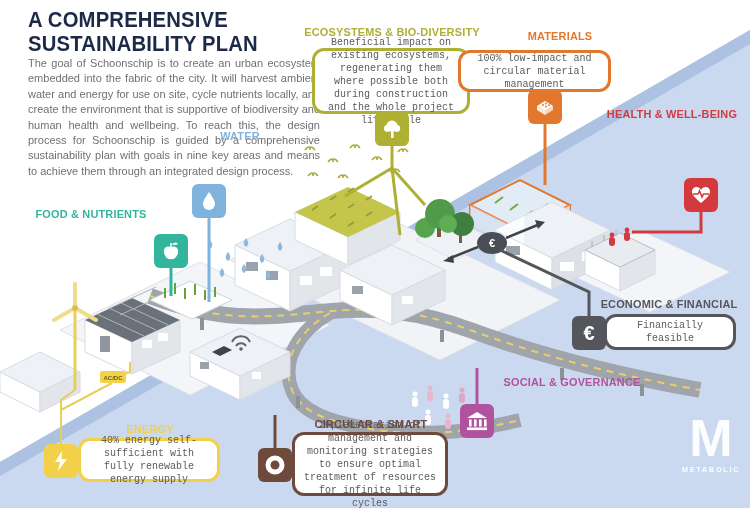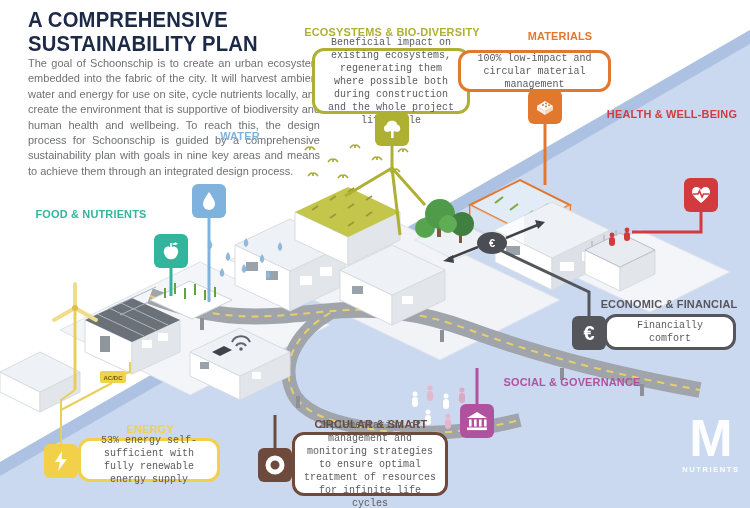--- a/index.html
+++ b/index.html
@@ -320,21 +320,21 @@
   <div class="ctitle t-food" style="left:11px;top:208px;width:160px;">FOOD &amp; NUTRIENTS</div>
   <div class="tab i-food" style="left:154px;top:234px;">
     <svg width="20" height="22" viewBox="0 0 20 22">
       <rect x="9.2" y="3" width="1.6" height="4" fill="#ffffff"></rect>
       <path d="M11,4 q4,-3 6,0 q-4,2 -6,0z" fill="#ffffff"></path>
       <path d="M10,7 C5,5 2,9 3,13 C4,17 7,20 10,19 C13,20 16,17 17,13 C18,9 15,5 10,7z" fill="#ffffff"></path>
     </svg>
   </div>
 
   <div class="ctitle t-econ" style="left:579px;top:298px;width:180px;">ECONOMIC &amp; FINANCIAL</div>
-  <div class="box b-econ" style="left:604px;top:314px;width:132px;height:36px;">Financially comfort</div>
+  <div class="box b-econ" style="left:604px;top:314px;width:132px;height:36px;">Financially feasible</div>
   <div class="tab i-econ" style="left:572px;top:316px;">
     <span style="color:#fff;font-size:20px;font-weight:bold;line-height:1;">€</span>
   </div>
 
   <div class="ctitle t-social" style="left:482px;top:376px;width:180px;">SOCIAL &amp; GOVERNANCE</div>
   <div class="tab i-social" style="left:460px;top:404px;">
     <svg width="22" height="20" viewBox="0 0 22 20">
       <polygon points="11,1 21,7 1,7" fill="#ffffff"></polygon>
       <rect x="3" y="8.5" width="2.6" height="7" fill="#ffffff"></rect>
         <rect x="8" y="8.5" width="2.6" height="7" fill="#ffffff"></rect>
@@ -346,25 +346,25 @@
 
   <div class="ctitle t-circ" style="left:281px;top:418px;width:180px;">CIRCULAR &amp; SMART</div>
   <div class="box b-circ" style="left:292px;top:432px;width:156px;height:64px;">Implementation of management and monitoring strategies to ensure optimal treatment of resources for infinite life cycles</div>
   <div class="tab i-circ" style="left:258px;top:448px;">
     <svg width="22" height="22" viewBox="0 0 22 22">
       <circle cx="11" cy="11" r="7" fill="none" stroke="#ffffff" stroke-width="5"></circle>
     </svg>
   </div>
 
   <div class="ctitle t-energy" style="left:70px;top:423px;width:160px;">ENERGY</div>
-  <div class="box b-energy" style="left:78px;top:438px;width:142px;height:44px;">53% energy self-sufficient with fully renewable energy supply</div>
+  <div class="box b-energy" style="left:78px;top:438px;width:142px;height:44px;">40% energy self-sufficient with fully renewable energy supply</div>
   <div class="tab i-energy" style="left:44px;top:444px;">
     <svg width="18" height="22" viewBox="0 0 18 22">
       <polygon points="10,1 3,12 8,12 6,21 15,9 9.5,9" fill="#ffffff"></polygon>
     </svg>
   </div>
 
   <div class="logo">
     <div class="m">M</div>
-    <div class="nm">NUTRIENTS</div>
+    <div class="nm">METABOLIC</div>
   </div>
 
 </div>
 
 </body></html>

